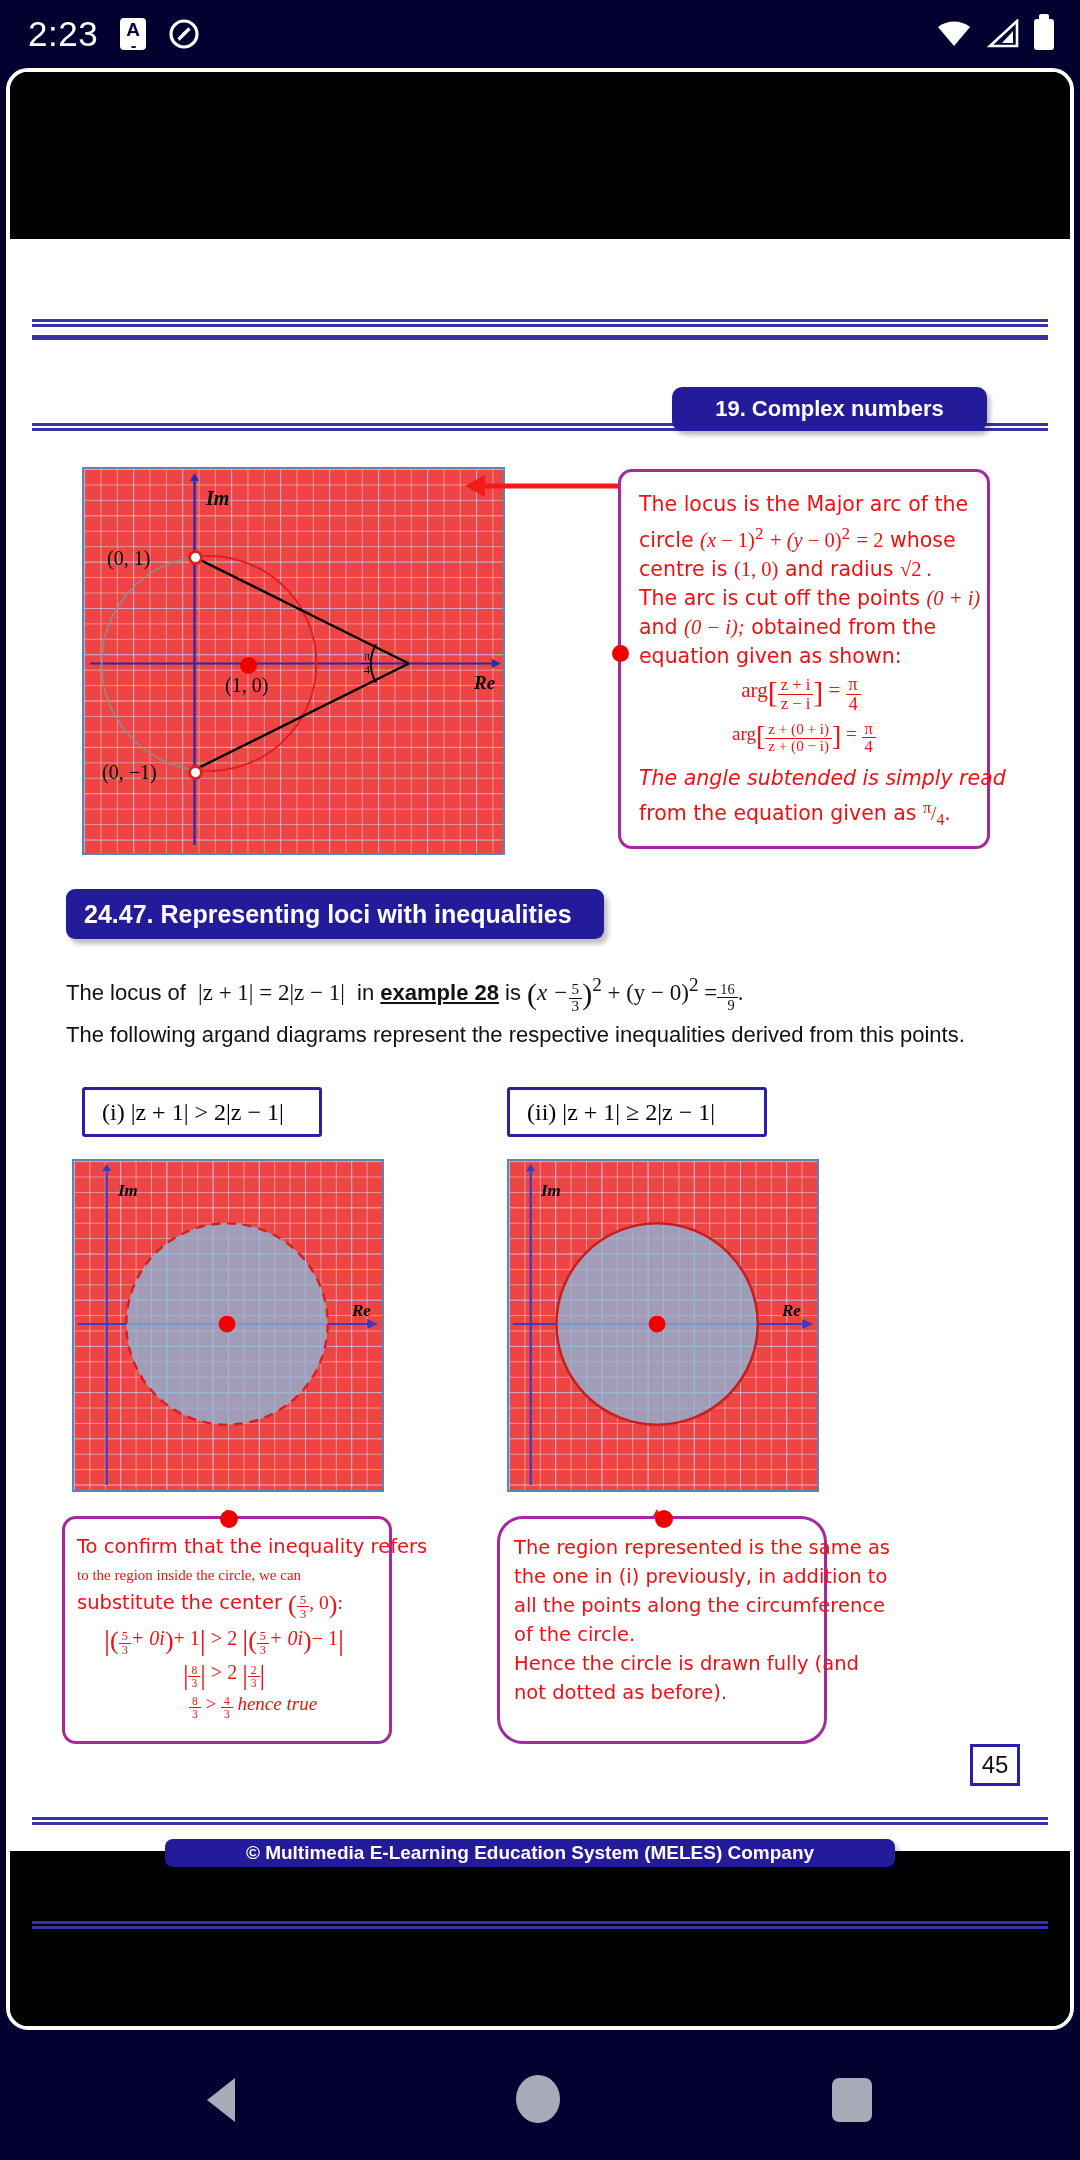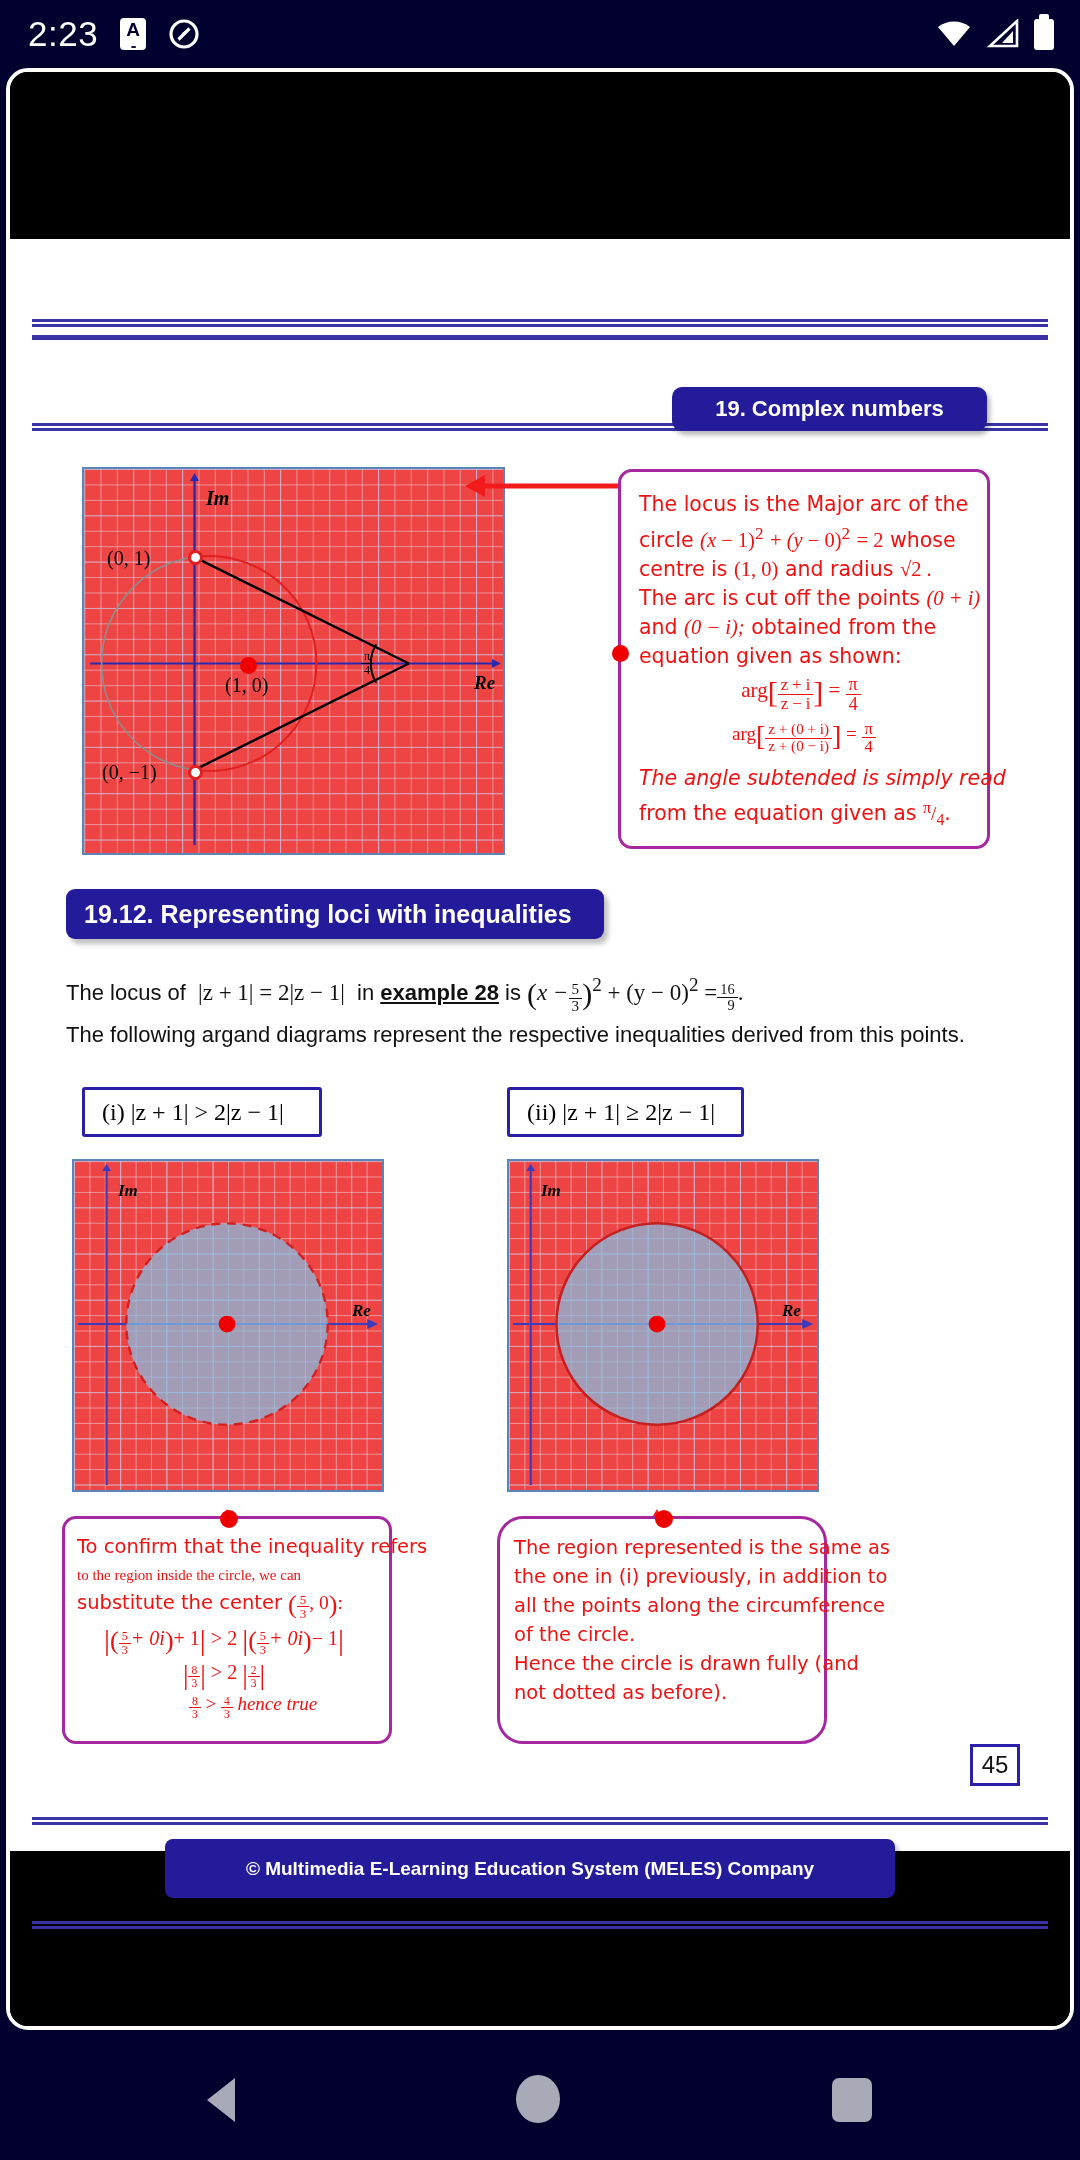--- a/index.html
+++ b/index.html
@@ -114,21 +114,21 @@
 
   .body-line { position: absolute; color: #111; font-size: 22px;
                font-family: "Liberation Sans", sans-serif; white-space: nowrap; }
 
   .ineq-box {
     position: absolute; border: 3px solid #2a1fa8; background: #fff; border-radius: 3px;
     display: flex; align-items: center; padding-left: 17px;
     font-family: "Liberation Serif", serif; font-size: 24px; color: #000;
   }
   #ineq-i  { left: 62px;  top: 1018px; width: 240px; height: 50px; margin-left: 10px; }
-  #ineq-ii { left: 497px; top: 1018px; width: 237px; height: 50px; }
+  #ineq-ii { left: 497px; top: 1018px; width: 260px; height: 50px; }
 
   #diag2 { left: 62px;  top: 1090px; width: 312px; height: 333px; }
   #diag3 { left: 497px; top: 1090px; width: 312px; height: 333px; }
 
   .arrow-up { position: absolute; width: 5px; background: #f11b1b; }
   .arrow-up::before {
     content: ""; position: absolute; left: -11px; top: -20px;
     border-left: 13px solid transparent; border-right: 13px solid transparent;
     border-bottom: 22px solid #f11b1b;
   }
@@ -142,21 +142,21 @@
   .callout .topdot { position: absolute; top: -9px; width: 18px; height: 18px;
                      background: #ef0000; border-radius: 50%; }
 
   #pagenum-box {
     position: absolute; left: 960px; top: 1675px; width: 50px; height: 42px;
     border: 3px solid #2a1fa8; background: #fff; color: #111;
     display: flex; align-items: center; justify-content: center; font-size: 24px;
     font-family: "Liberation Sans", sans-serif;
   }
   #footer-bar {
-    position: absolute; left: 155px; top: 1806px; width: 730px; height: 59px;
+    position: absolute; left: 155px; top: 1806px; width: 730px; height: 28px;
     background: #231b9a; border-radius: 8px; box-shadow: 4px 5px 5px rgba(0,0,0,.22);
     color: #fff; font-size: 19px; font-weight: 700;
     display: flex; align-items: center; justify-content: center;
   }
 
   
   .navbar { position: absolute; left: 0; top: 2030px; width: 1080px; height: 130px; }
   .nav-back { position: absolute; left: 207px; top: 48px;
               width: 0; height: 0; border-top: 22px solid transparent;
               border-bottom: 22px solid transparent; border-right: 28px solid #a8aab8; }
@@ -304,21 +304,21 @@
             </span>
           </div>
 
           <div class="ln" style="margin-top:8px;font-style:italic;">The angle subtended is simply read</div>
           <div class="ln">
             <span>from the equation given as</span>
             <span class="math" style="font-size:19px;"><sup>π</sup>/<sub>4</sub></span><span>.</span>
           </div>
         </div>
 
-        <div id="section-bar" style="top:650px;left:56px;">19.12. Representing loci with inequalities</div>
+        <div id="section-bar" style="top:650px;left:56px;">24.47. Representing loci with inequalities</div>
 
         <div class="body-line" style="left:56px;top:735px;">
           <span>The locus of</span>&nbsp;
           <span class="math" style="font-size:23px;">|z + 1| = 2|z − 1|</span>&nbsp;
           <span>in</span>
           <span style="font-weight:700;text-decoration:underline;cursor:pointer;">example 28</span>
           <span>is</span>
           <span class="math" style="font-size:23px;">
             <span style="font-size:30px;vertical-align:-4px;">(</span><i>x −</i><span class="frac" style="font-size:21px;">
               <span class="num">5</span>

